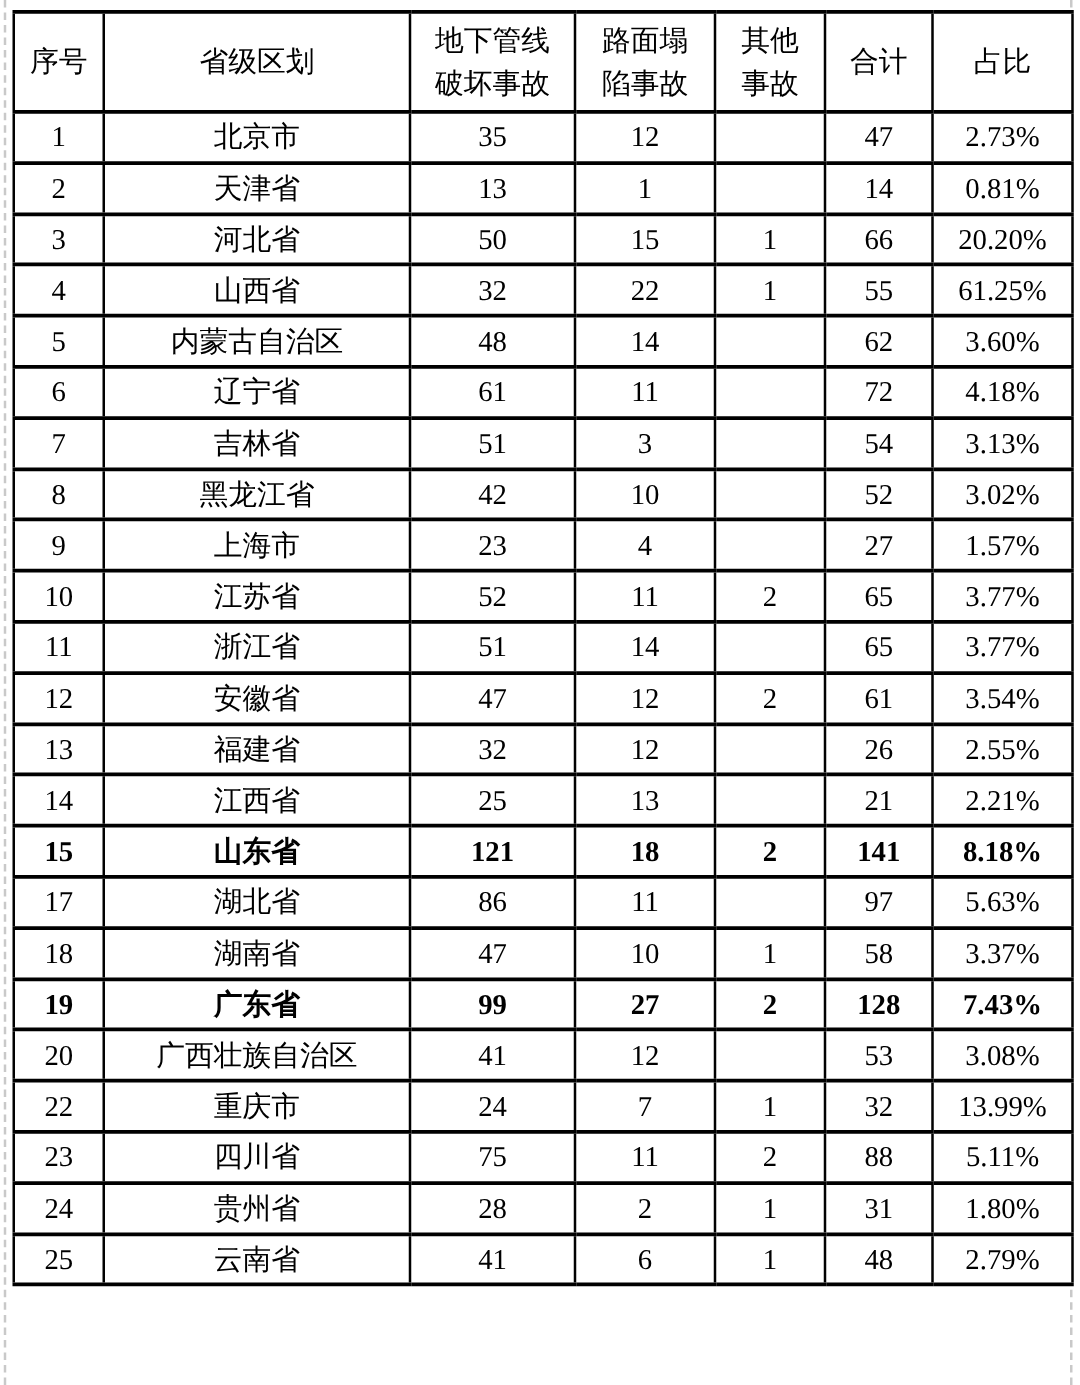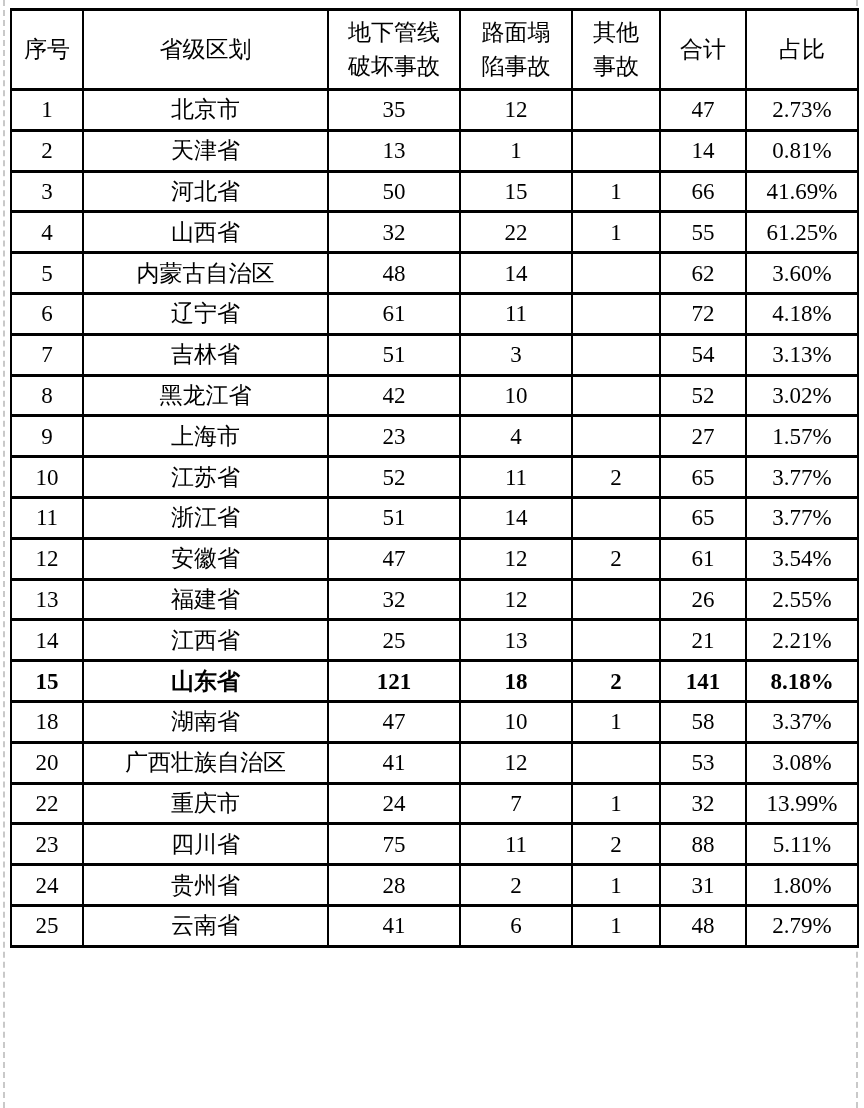--- a/index.html
+++ b/index.html
@@ -116,21 +116,21 @@
           <td>14</td>
           <td>0.81%</td>
         </tr>
         <tr>
           <td>3</td>
           <td>河北省</td>
           <td>50</td>
           <td>15</td>
           <td>1</td>
           <td>66</td>
-          <td>41.69%</td>
+          <td>20.20%</td>
         </tr>
         <tr>
           <td>4</td>
           <td>山西省</td>
           <td>32</td>
           <td>22</td>
           <td>1</td>
           <td>55</td>
           <td>61.25%</td>
         </tr>
@@ -227,27 +227,45 @@
         <tr class="bold">
           <td>15</td>
           <td>山东省</td>
           <td>121</td>
           <td>18</td>
           <td>2</td>
           <td>141</td>
           <td>8.18%</td>
         </tr>
         <tr>
+          <td>17</td>
+          <td>湖北省</td>
+          <td>86</td>
+          <td>11</td>
+          <td></td>
+          <td>97</td>
+          <td>5.63%</td>
+        </tr>
+        <tr>
           <td>18</td>
           <td>湖南省</td>
           <td>47</td>
           <td>10</td>
           <td>1</td>
           <td>58</td>
           <td>3.37%</td>
+        </tr>
+        <tr class="bold">
+          <td>19</td>
+          <td>广东省</td>
+          <td>99</td>
+          <td>27</td>
+          <td>2</td>
+          <td>128</td>
+          <td>7.43%</td>
         </tr>
         <tr>
           <td>20</td>
           <td>广西壮族自治区</td>
           <td>41</td>
           <td>12</td>
           <td></td>
           <td>53</td>
           <td>3.08%</td>
         </tr>

